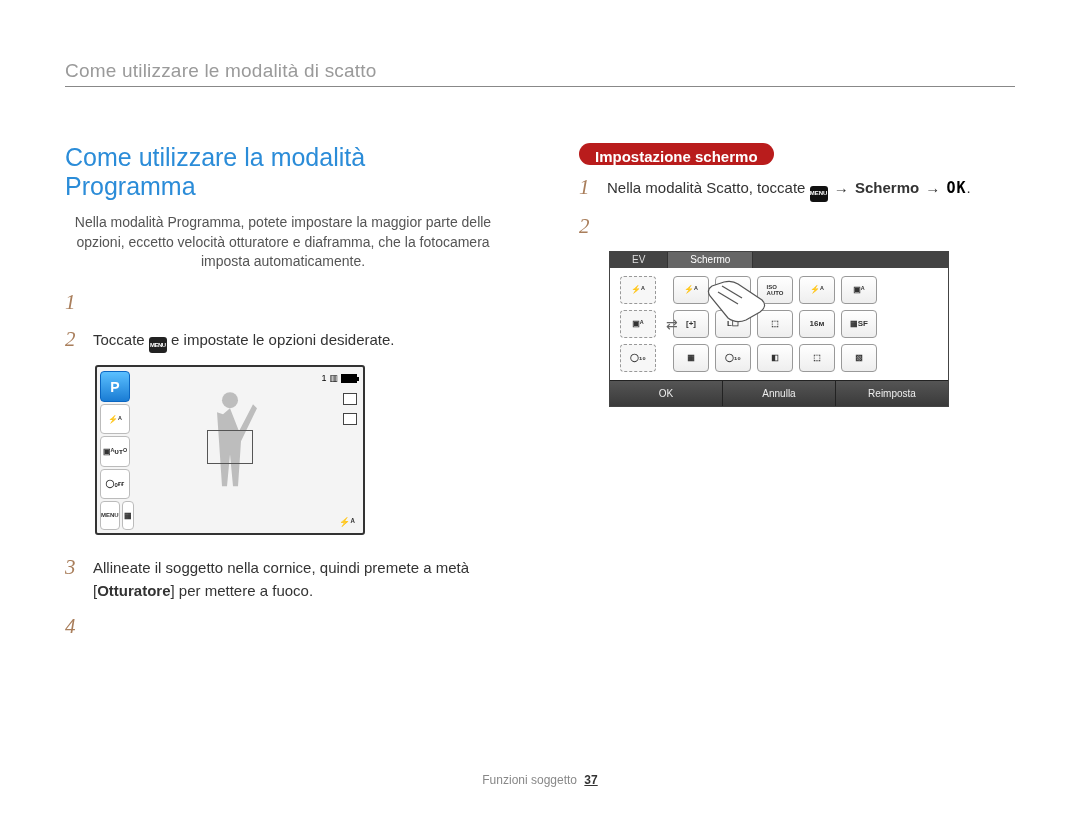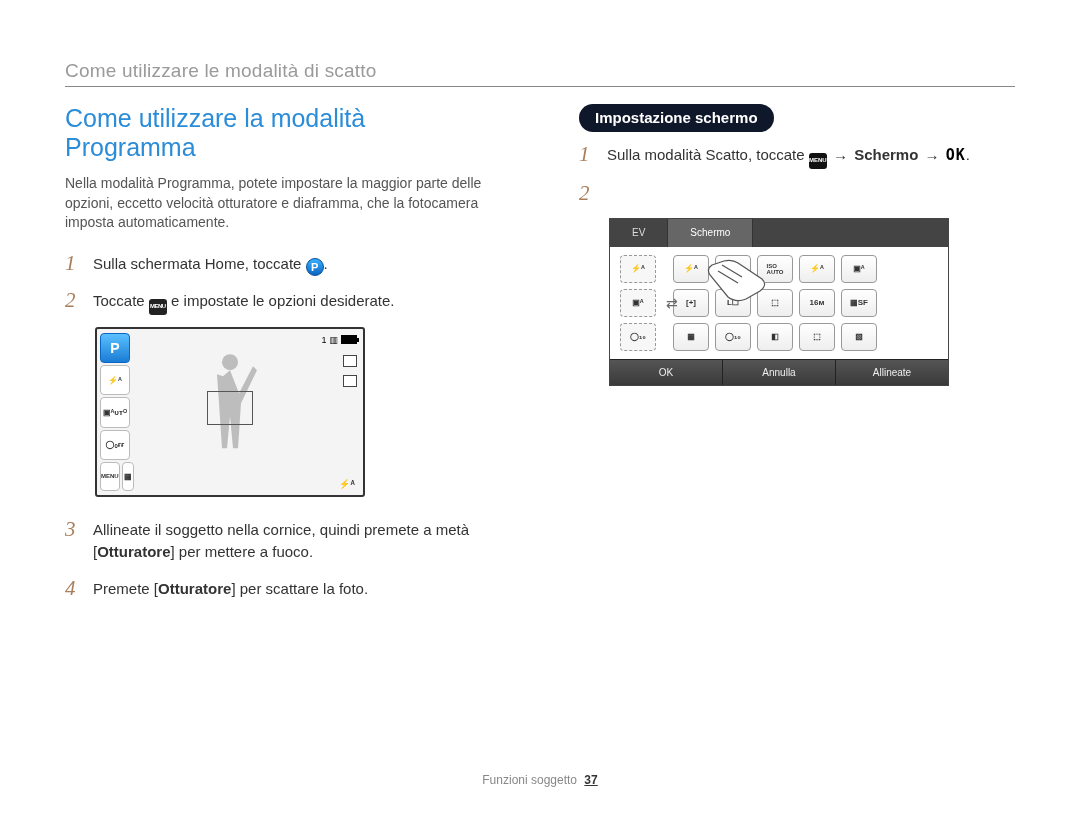--- a/index.html
+++ b/index.html
@@ -1,26 +1,26 @@
 <!DOCTYPE html>
 <html><head>
 <meta charset="utf-8">
 <style>
   * { box-sizing: border-box; margin: 0; padding: 0; }
   html, body { width: 1080px; height: 815px; background: #fff; font-family: Arial, Helvetica, sans-serif; color: #333; }
   .page {
     width: 1080px; height: 815px; position: relative;
     padding: 60px 65px 30px 65px;
   }
-  .header-rule { border-bottom: 1px solid #888; padding-bottom: 4px; margin-bottom: 17px; }
+  .header-rule { border-bottom: 1px solid #888; padding-bottom: 4px; margin-bottom: 56px; }
   .header-text { font-size: 19px; color: #9a9a9a; font-weight: 300; font-style: normal; letter-spacing: 0.2px; }
   .columns { display: flex; gap: 78px; }
   .col { flex: 1; }
   .section-title { font-size: 25px; color: #2b8cd8; font-weight: 400; margin-bottom: 12px; }
-  .intro { font-size: 14px; line-height: 1.4; color: #555; margin-bottom: 18px; }
+  .intro { font-size: 14px; line-height: 1.4; color: #555; margin-bottom: 18px; text-align: center; }
   .step { display: flex; gap: 10px; margin-bottom: 12px; align-items: flex-start; }
   .step-num { font-size: 21px; color: #a97e5b; font-style: italic; font-family: Georgia, 'Times New Roman', serif; width: 18px; flex-shrink: 0; line-height: 1.2; }
   .step-text { font-size: 15px; color: #333; line-height: 1.5; padding-top: 2px; }
   .step-text .sub { display: block; }
   .inline-icon {
     display: inline-flex; align-items: center; justify-content: center;
     width: 18px; height: 16px; border-radius: 3px; font-size: 8px; font-weight: bold;
     vertical-align: -2px; color: #fff;
   }
   .icon-p { background: linear-gradient(#3ab0ff,#0a66c2); width:18px; height:18px; border-radius:50%; font-size:11px; border:1px solid #0a4c9c; }
@@ -60,30 +60,30 @@
     width:70px; height:110px;
   }
   .focus-rect {
     position:absolute; left:50%; top:48%; transform:translate(-50%,-50%);
     width:46px; height:34px; border:1px solid #555;
   }
   .scr1-br { position:absolute; right:8px; bottom:6px; font-size:9px; font-weight:bold; }
 
   
   .pill {
-    display:inline-block; background:#0f172a; color:#fff; border-radius:18px;
-    padding:5px 16px 6px 16px; font-size:15px; font-weight:bold; margin-bottom:10px;
+    display:inline-block; background:#b91c1c; color:#fff; border-radius:18px;
+    padding:5px 16px 0 16px; font-size:15px; font-weight:bold; margin-bottom:10px;
   }
 
   
   .scr2 {
     width: 340px; margin: 10px 0 0 30px;
     border:1px solid #444; background:#fff;
   }
-  .scr2-tabs { display:flex; height:28px; background:#444; }
+  .scr2-tabs { display:flex; height:16px; background:#444; }
   .scr2-tab { flex:0 0 auto; padding:0 22px; font-size:10px; color:#ddd; display:flex; align-items:center; border-right:1px solid #333; }
   .scr2-tab.active { background:#666; color:#fff; }
   .scr2-body {
     padding:8px 10px; display:flex; gap:8px; position:relative;
   }
   .scr2-leftcol { display:flex; flex-direction:column; gap:6px; }
   .scr2-cell, .scr2-leftcell {
     width:36px; height:28px; border:1px solid #999; border-radius:4px;
     background:linear-gradient(#fff,#eee); display:flex; align-items:center; justify-content:center;
     font-size:8px; font-weight:bold; color:#333;
@@ -122,23 +122,20 @@
   </div>
 
   <div class="columns">
 
     <div class="col">
       <h1 class="section-title">Come utilizzare la modalità Programma</h1>
       <p class="intro">Nella modalità Programma, potete impostare la maggior parte delle opzioni, eccetto velocità otturatore e diaframma, che la fotocamera imposta automaticamente.</p>
 
       <div class="step">
         <div class="step-num">1</div>
-        <div class="step-text">
-          <span>Sulla schermata Home, toccate </span><span class="inline-icon icon-p">P</span><span>.</span>
-        </div>
       </div>
 
       <div class="step">
         <div class="step-num">2</div>
         <div class="step-text">
           <span>Toccate </span><span class="inline-icon icon-menu">MENU</span><span> e impostate le opzioni desiderate.</span>
         </div>
       </div>
 
       <div class="scr1">
@@ -173,33 +170,30 @@
 
       <div class="step">
         <div class="step-num">3</div>
         <div class="step-text">
           <span>Allineate il soggetto nella cornice, quindi premete a metà [</span><b>Otturatore</b><span>] per mettere a fuoco.</span>
         </div>
       </div>
 
       <div class="step">
         <div class="step-num">4</div>
-        <div class="step-text">
-          <span>Premete [</span><b>Otturatore</b><span>] per scattare la foto.</span>
-        </div>
       </div>
     </div>
 
     <div class="col">
       <div class="pill">Impostazione schermo</div>
 
       <div class="step">
         <div class="step-num">1</div>
         <div class="step-text">
-          <span>Sulla modalità Scatto, toccate </span><span class="inline-icon icon-menu-dark">MENU</span><span class="arrow"> → </span><b>Schermo</b><span class="arrow"> → </span><span class="icon-ok">OK</span><span>.</span>
+          <span>Nella modalità Scatto, toccate </span><span class="inline-icon icon-menu-dark">MENU</span><span class="arrow"> → </span><b>Schermo</b><span class="arrow"> → </span><span class="icon-ok">OK</span><span>.</span>
         </div>
       </div>
 
       <div class="step">
         <div class="step-num">2</div>
       </div>
 
       
       <div class="scr2">
         <div class="scr2-tabs">
@@ -236,21 +230,21 @@
             <g fill="#fff" stroke="#555" stroke-width="1.2">
               <path d="M10 8 L22 4 Q30 2 36 6 L60 22 Q66 28 58 34 L44 42 Q34 46 26 40 L8 18 Q4 12 10 8 Z"></path>
               <line x1="20" y1="8" x2="40" y2="20"></line>
               <line x1="16" y1="14" x2="36" y2="26"></line>
             </g>
           </svg>
         </div>
         <div class="scr2-footer">
           <div class="scr2-fbtn">OK</div>
           <div class="scr2-fbtn">Annulla</div>
-          <div class="scr2-fbtn">Allineate</div>
+          <div class="scr2-fbtn">Reimposta</div>
         </div>
       </div>
     </div>
   </div>
 
   <div class="footer">
     <span>Funzioni soggetto</span>
     <span class="pagenum">37</span>
   </div>
 </div>

